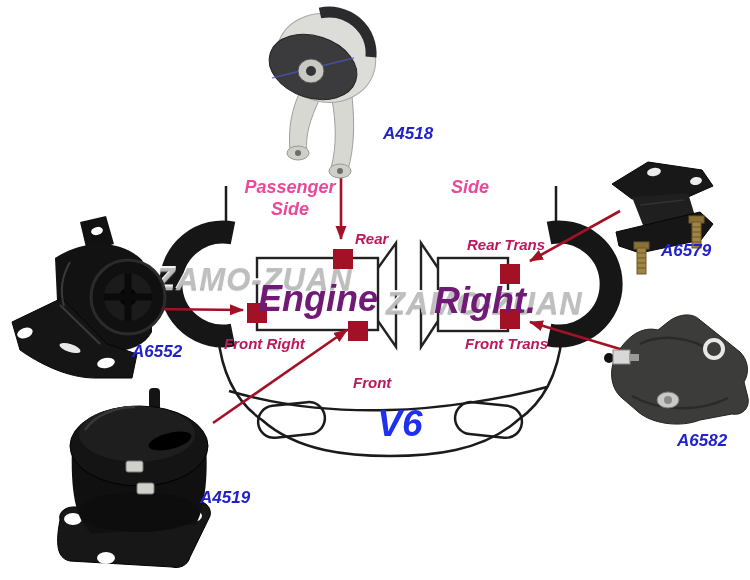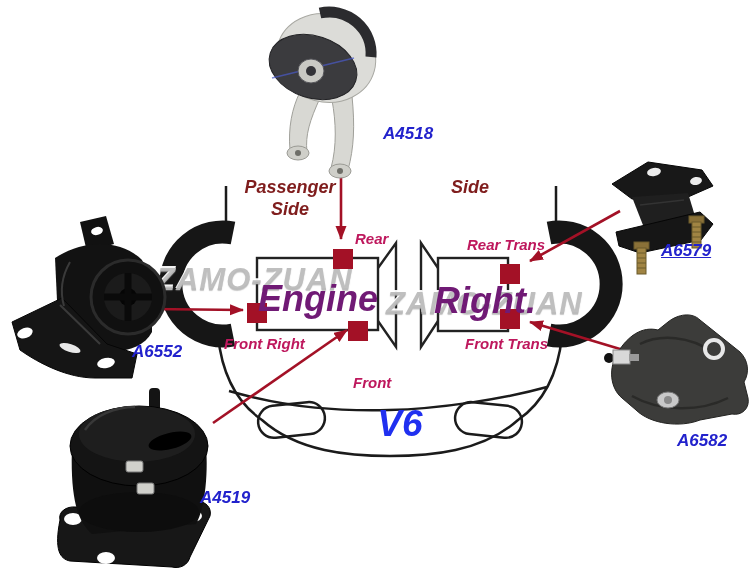--- a/index.html
+++ b/index.html
@@ -6,21 +6,21 @@
   #canvas{position:relative;width:750px;height:580px;background:#ffffff;overflow:hidden;
           font-family:"Liberation Sans",sans-serif;}
   #canvas svg{position:absolute;left:0;top:0;}
   .layer-base{z-index:1;}
   .wm{position:absolute;z-index:2;font-weight:bold;font-style:italic;font-size:31px;letter-spacing:1px;
       color:rgba(186,186,186,0.92);text-shadow:0 -2px 0 rgba(255,255,255,0.95),0 1px 1px rgba(130,130,130,0.45);
       white-space:nowrap;}
   .layer-overlay{z-index:3;}
   .layer-parts{z-index:4;}
   .lbl{position:absolute;z-index:5;white-space:nowrap;}
-  .side-lbl{color:#7f1d1d;font-weight:bold;font-style:italic;font-size:18px;line-height:22px;text-align:center;}
+  .side-lbl{color:#ec4899;font-weight:bold;font-style:italic;font-size:18px;line-height:22px;text-align:center;}
   .pos-lbl{color:#be185d;font-weight:bold;font-style:italic;font-size:15px;}
   .unit-lbl{color:#701a75;font-weight:bold;font-style:italic;font-size:36px;text-align:right;}
   .v6-lbl{color:#2030F0;font-weight:bold;font-style:italic;font-size:37px;text-align:center;}
   .part-lbl{color:#2222CC;font-weight:bold;font-style:italic;font-size:17px;}
 </style>
 </head>
 <body>
 
 <div id="canvas">
 
@@ -168,16 +168,16 @@
   <div class="lbl pos-lbl" style="left:353px;top:346px;margin-top:28px;">Front</div>
   <div class="lbl pos-lbl" style="left:467px;top:236px;">Rear Trans</div>
   <div class="lbl pos-lbl" style="left:465px;top:335px;">Front Trans</div>
 
   <div class="lbl unit-lbl" style="left:257px;top:278px;width:121px;">Engine</div>
   <div class="lbl unit-lbl" style="left:434px;top:280px;width:76px;">Right.</div>
   <div class="lbl v6-lbl" style="left:347px;top:403px;width:106px;">V6</div>
 
   <div class="lbl part-lbl" style="left:383px;top:124px;">A4518</div>
   <div class="lbl part-lbl" style="left:132px;top:342px;">A6552</div>
-  <div class="lbl part-lbl" style="left:661px;top:241px;text-decoration:underline;">A6579</div>
+  <div class="lbl part-lbl" style="left:661px;top:241px;">A6579</div>
   <div class="lbl part-lbl" style="left:677px;top:431px;">A6582</div>
   <div class="lbl part-lbl" style="left:200px;top:488px;">A4519</div>
 </div>
 
 </body></html>

